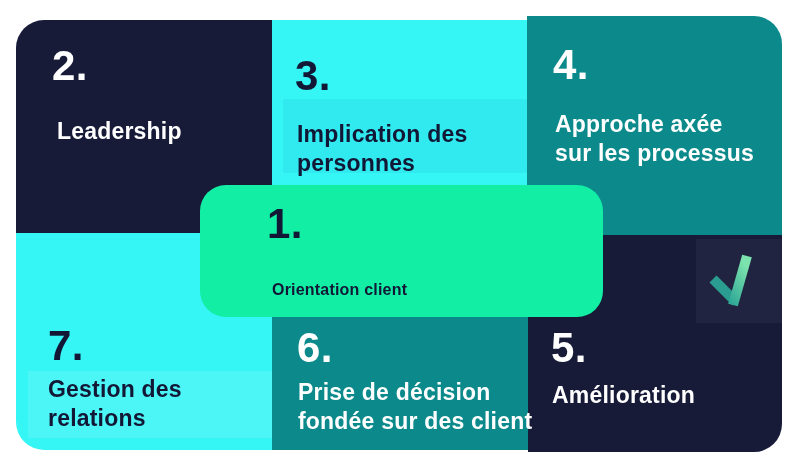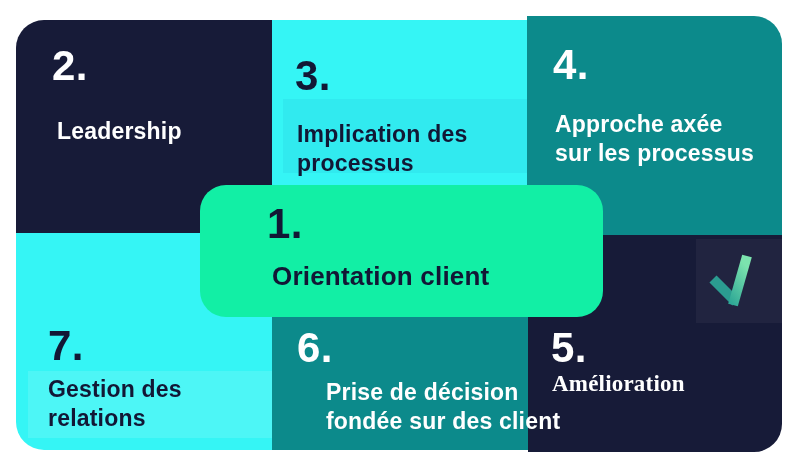--- a/index.html
+++ b/index.html
@@ -79,21 +79,21 @@
     <div class="lbl light-text" style="left:41px; top:97px;text-align:right;">
       <span>Leadership</span>
     </div>
   </div>
 
   <div class="cell cell-3">
     <div class="hl hl-3"></div>
     <div class="num dark-text" style="left:23px; top:35px;">3.</div>
     <div class="lbl dark-text" style="left:25px; top:84px;margin-top:16px;">
       <span>Implication des</span>
-      <span>processus</span>
+      <span>personnes</span>
     </div>
   </div>
 
   <div class="cell cell-4">
     <div class="num light-text" style="left:26px; top:28px;">4.</div>
     <div class="lbl light-text" style="left:28px; top:94px;">
       <span>Approche axée</span>
       <span>sur les processus</span>
     </div>
   </div>
@@ -102,36 +102,36 @@
     <div class="hl hl-7"></div>
     <div class="num dark-text" style="left:32px; top:92px;">7.</div>
     <div class="lbl dark-text" style="left:32px; top:142px;">
       <span>Gestion des</span>
       <span>relations</span>
     </div>
   </div>
 
   <div class="cell cell-6">
     <div class="num light-text" style="left:25px; top:94px;">6.</div>
-    <div class="lbl light-text" style="left:26px; top:145px;margin-left:28px;">
+    <div class="lbl light-text" style="left:26px; top:145px;">
       <span>Prise de décision</span>
       <span>fondée sur des client</span>
     </div>
   </div>
 
   <div class="cell cell-5">
     <div class="num light-text" style="left:23px; top:92px;">5.</div>
-    <div class="lbl light-text" style="left:24px; top:134px;font-family:Liberation Serif, serif;">
+    <div class="lbl light-text" style="left:24px; top:146px;">
       <span>Amélioration</span>
     </div>
   </div>
 
   <div class="cell cell-1">
     <div class="num dark-text" style="left:67px; top:18px;">1.</div>
-    <div class="lbl dark-text" style="left:72px; top:77px; font-size:26px;">
+    <div class="lbl dark-text" style="left:72px; top:90px; font-size:16px;">
       <span>Orientation client</span>
     </div>
   </div>
 
   <div class="check-backdrop"></div>
   <div class="check-wrap">
     <svg width="56" height="56" viewBox="0 0 56 56" xmlns="http://www.w3.org/2000/svg">
       <defs>
         <linearGradient id="ckgrad" x1="0" y1="1" x2="0.35" y2="0">
           <stop offset="0" stop-color="#2FA896"></stop>

